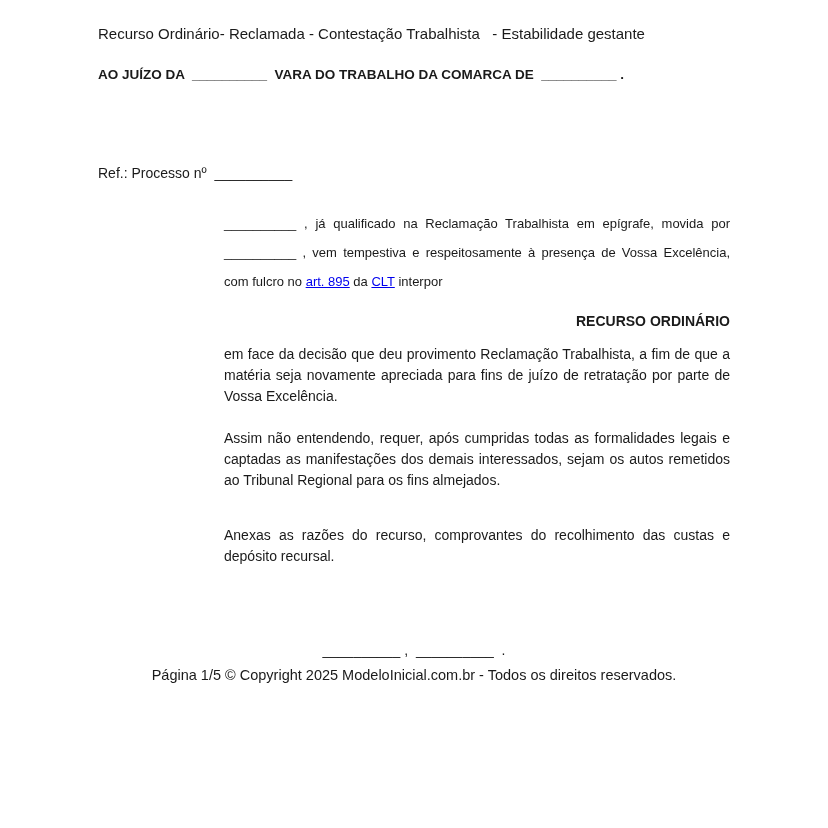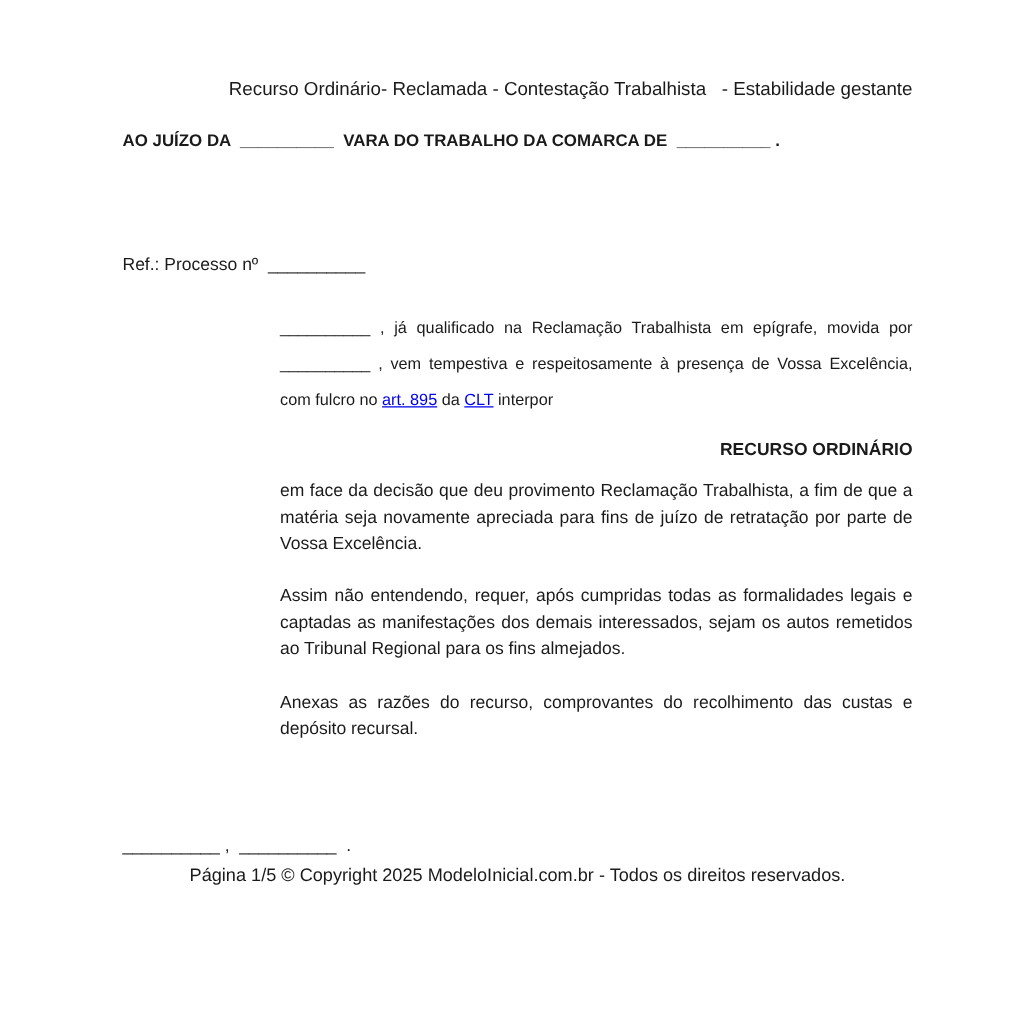--- a/index.html
+++ b/index.html
@@ -9,22 +9,22 @@
     width: 828px;
     height: 828px;
     margin: 0 auto;
     background: #ffffff;
     color: #1a1a1a;
     font-family: "Liberation Sans", sans-serif;
     padding: 0 98px;
     overflow: hidden;
   }
   .doc-title {
-    margin-top: 62px;
-    text-align: right;
+    margin-top: 24px;
+    text-align: left;
     font-size: 15px;
     line-height: 20px;
     white-space: pre-wrap;
   }
   .court-line {
     margin-top: 21px;
     font-weight: bold;
     font-size: 13.5px;
     line-height: 20px;
     white-space: pre-wrap;
@@ -57,28 +57,29 @@
     font-size: 14px;
     line-height: 21px;
   }
   .para {
     font-size: 14px;
     line-height: 21px;
     text-align: justify;
   }
   .p-merits { margin-top: 12px; }
   .p-request { margin-top: 21px; }
-  .p-attachments { margin-top: 22px; }
+  .p-attachments { margin-top: 34px; }
   .closing-line {
     margin-top: 61px;
     font-size: 14px;
     line-height: 20px;
   }
   .signature-line {
     margin-top: 73px;
+    text-align: center;
     font-size: 14px;
     line-height: 20px;
     white-space: pre-wrap;
   }
   .footer-note {
     margin-top: 5px;
     text-align: center;
     font-size: 14.5px;
     line-height: 20px;
   }

